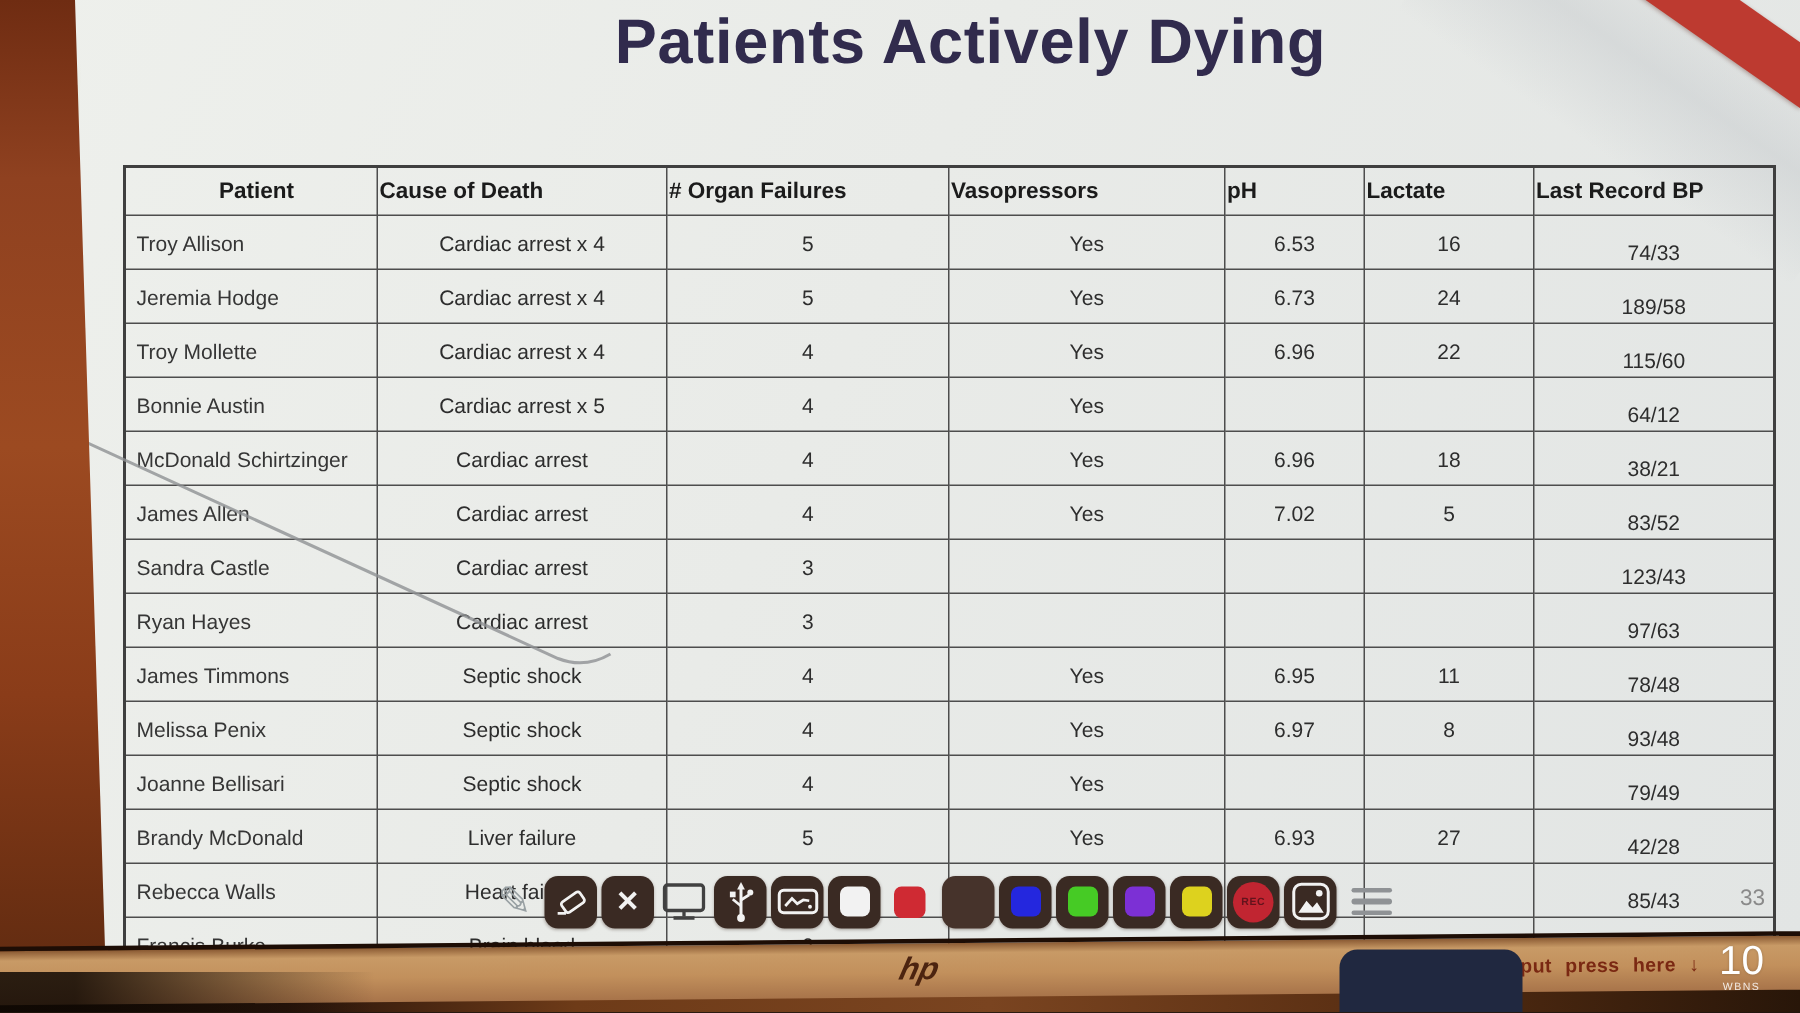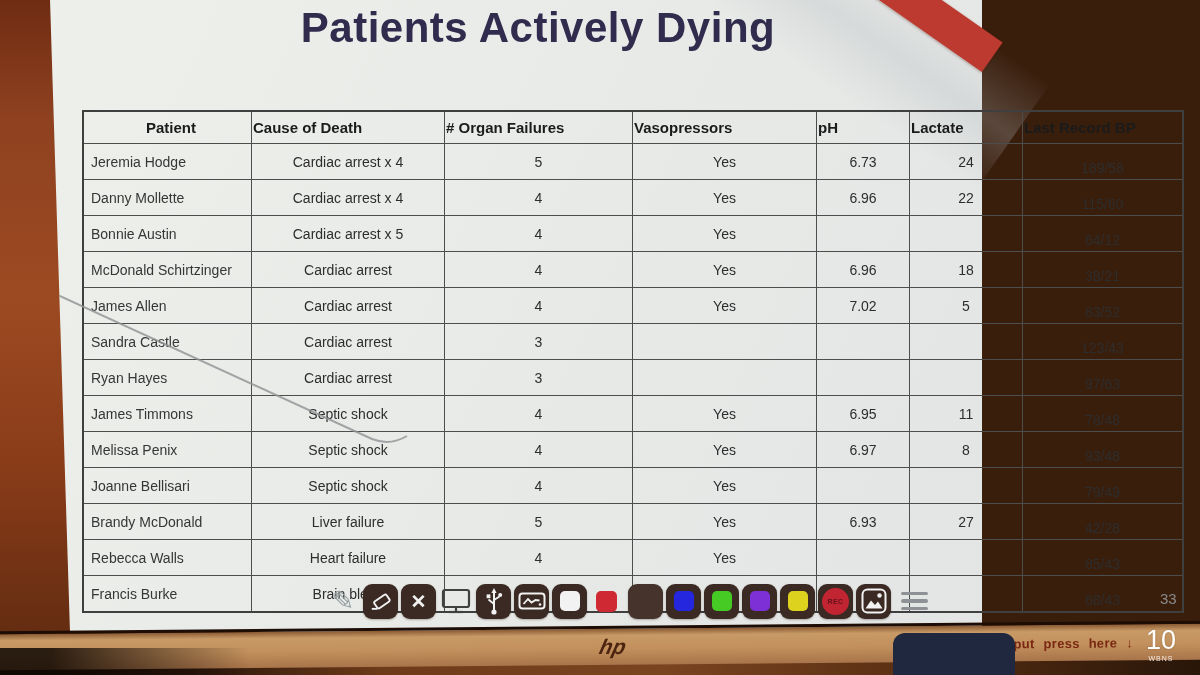--- a/index.html
+++ b/index.html
@@ -7,21 +7,21 @@
     position:relative;width:1200px;height:675px;overflow:hidden;
     background:#3a1e0c;font-family:"Liberation Sans",sans-serif;
   }
   
   .wall{
     position:absolute;left:0;top:0;width:72px;height:662px;
     background:linear-gradient(180deg,#6f2c12 0%,#8f4120 18%,#9c4a21 45%,#8a3c19 70%,#5e2a10 100%);
   }
   
   .screen{
-    position:absolute;left:0;top:0;width:982px;height:632px;
+    position:absolute;left:0;top:0;width:1200px;height:632px;
     clip-path:polygon(50px 0,1200px 0,1200px 632px,70px 632px);
     background:linear-gradient(115deg,#eef0ec 0%,#e9ebe8 45%,#e2e5e4 100%);
   }
   .edge-dark{position:absolute;left:44px;top:0;width:6px;height:640px;
     background:linear-gradient(180deg,#24100707,#2a130a 30%,#1d0d06);
     transform:rotate(1.7deg);transform-origin:top left;}
   .edge-glow{position:absolute;left:50px;top:40px;width:4px;height:600px;
     background:linear-gradient(180deg,transparent,#c9cd8d 40%,#b9bd82 85%,transparent);
     opacity:.75;transform:rotate(1.7deg);transform-origin:top left;}
   
@@ -107,30 +107,39 @@
               <th>Cause of Death</th>
               <th># Organ Failures</th>
               <th>Vasopressors</th>
               <th>pH</th>
               <th>Lactate</th>
               <th>Last Record BP</th>
             </tr>
           </thead>
         <tbody>
             <tr>
+              <td>Troy Allison</td>
+              <td>Cardiac arrest x 4</td>
+              <td>5</td>
+              <td>Yes</td>
+              <td>6.53</td>
+              <td>16</td>
+              <td>74/33</td>
+            </tr>
+            <tr>
               <td>Jeremia Hodge</td>
               <td>Cardiac arrest x 4</td>
               <td>5</td>
               <td>Yes</td>
               <td>6.73</td>
               <td>24</td>
               <td>189/58</td>
             </tr>
             <tr>
-              <td>Danny Mollette</td>
+              <td>Troy Mollette</td>
               <td>Cardiac arrest x 4</td>
               <td>4</td>
               <td>Yes</td>
               <td>6.96</td>
               <td>22</td>
               <td>115/60</td>
             </tr>
             <tr>
               <td>Bonnie Austin</td>
               <td>Cardiac arrest x 5</td>

